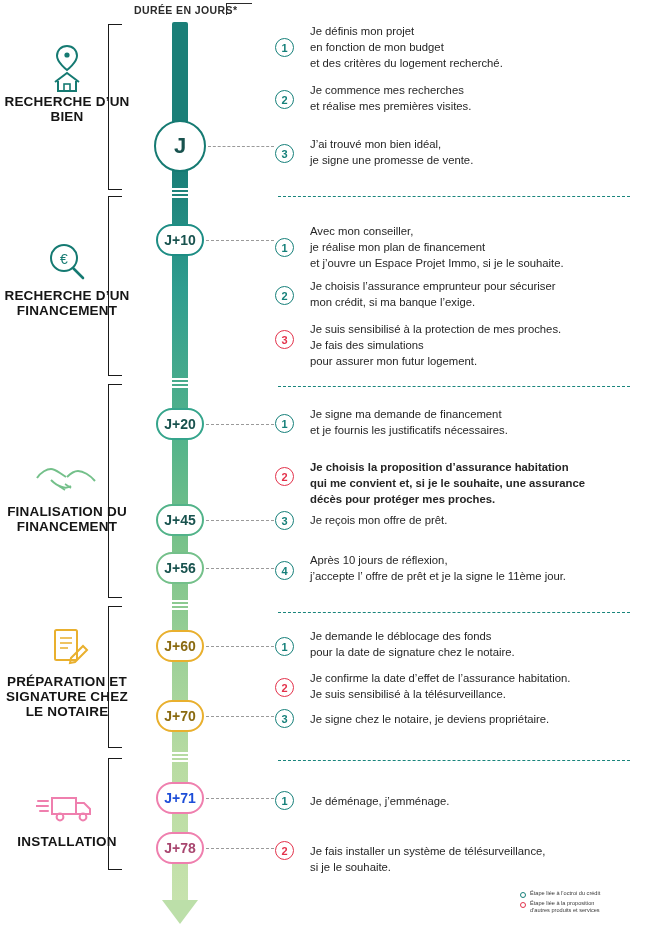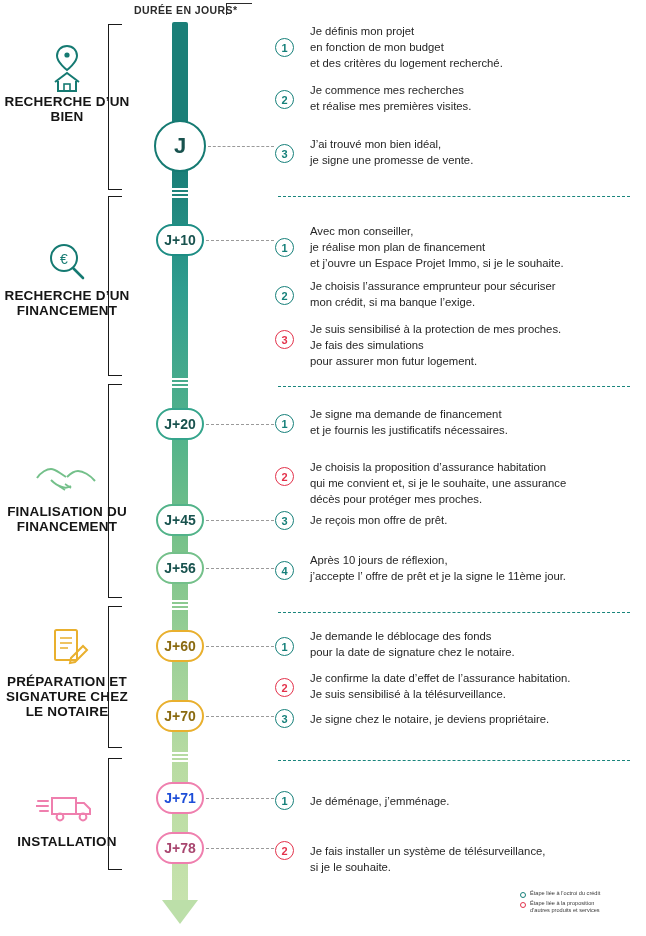--- a/index.html
+++ b/index.html
@@ -310,21 +310,21 @@
 
   <div class="stepnum" style="left:275px; top:414px;">
       <span>1</span>
     </div>
   <div class="steptext" style="top:406px;">Je signe ma demande de financement
 et je fournis les justificatifs nécessaires.</div>
 
   <div class="stepnum red" style="left:275px; top:467px;">
       <span>2</span>
     </div>
-  <div class="steptext" style="top:459px;">Je choisis la proposition d’assurance habitation
+  <div class="steptext" style="top:459px;font-weight:bold;">Je choisis la proposition d’assurance habitation
 qui me convient et, si je le souhaite, une assurance
 décès pour protéger mes proches.</div>
 
   <div class="stepnum" style="left:275px; top:511px;">
       <span>3</span>
     </div>
   <div class="steptext" style="top:512px;">Je reçois mon offre de prêt.</div>
 
   <div class="stepnum" style="left:275px; top:561px;">
       <span>4</span>

